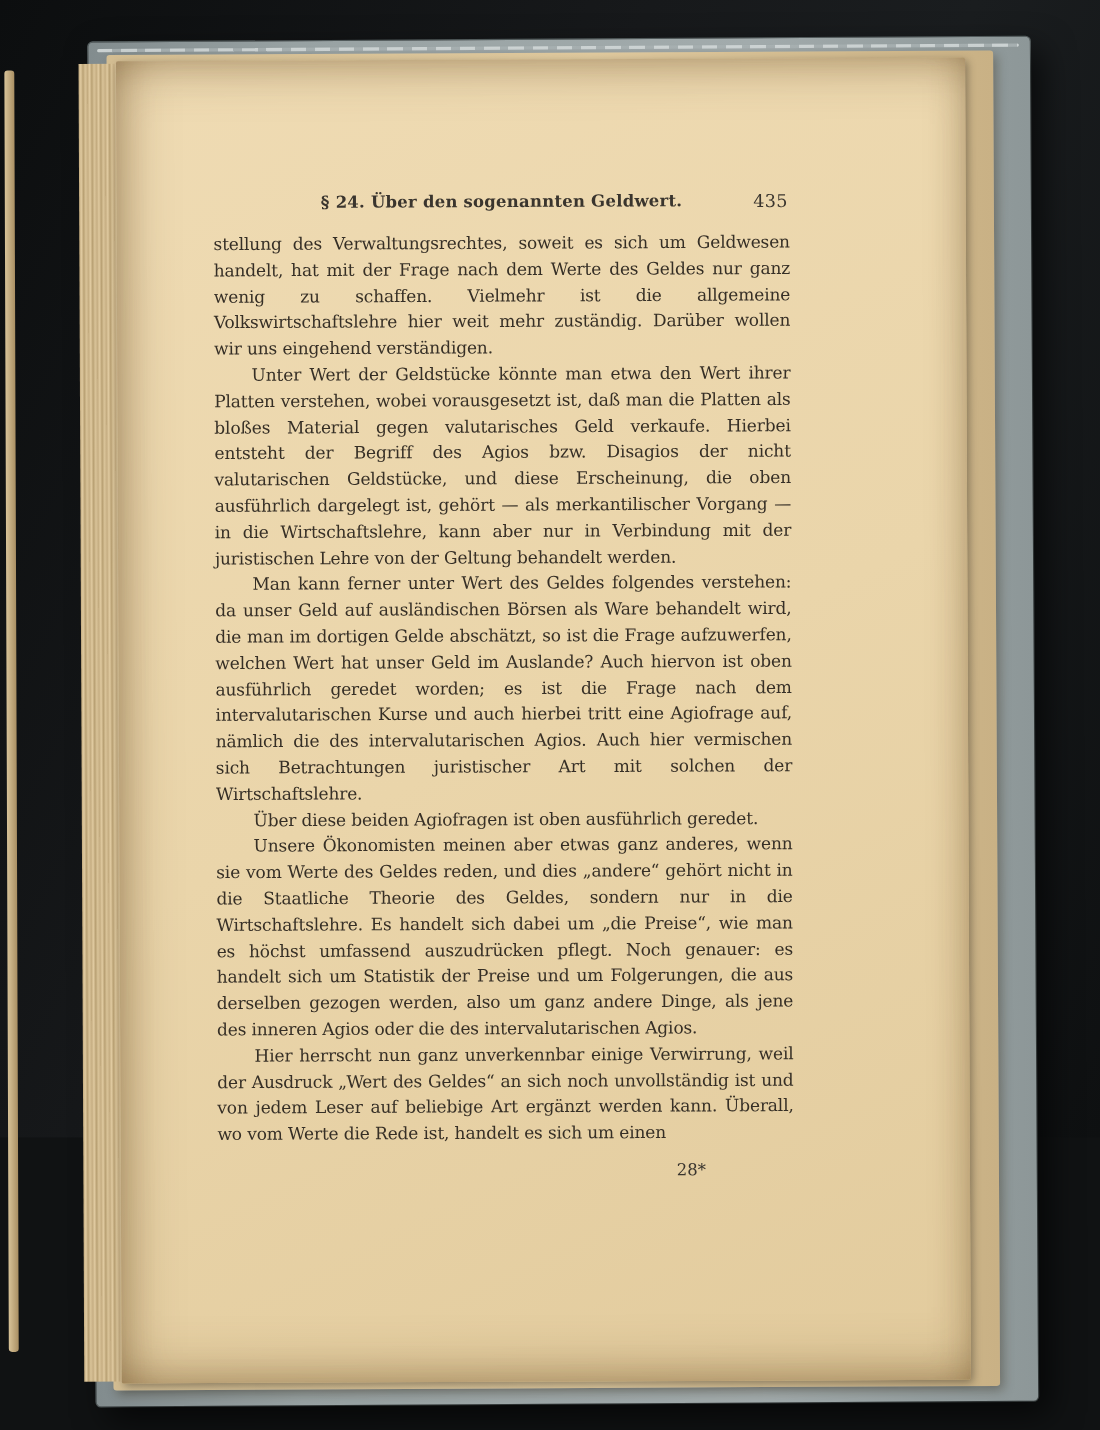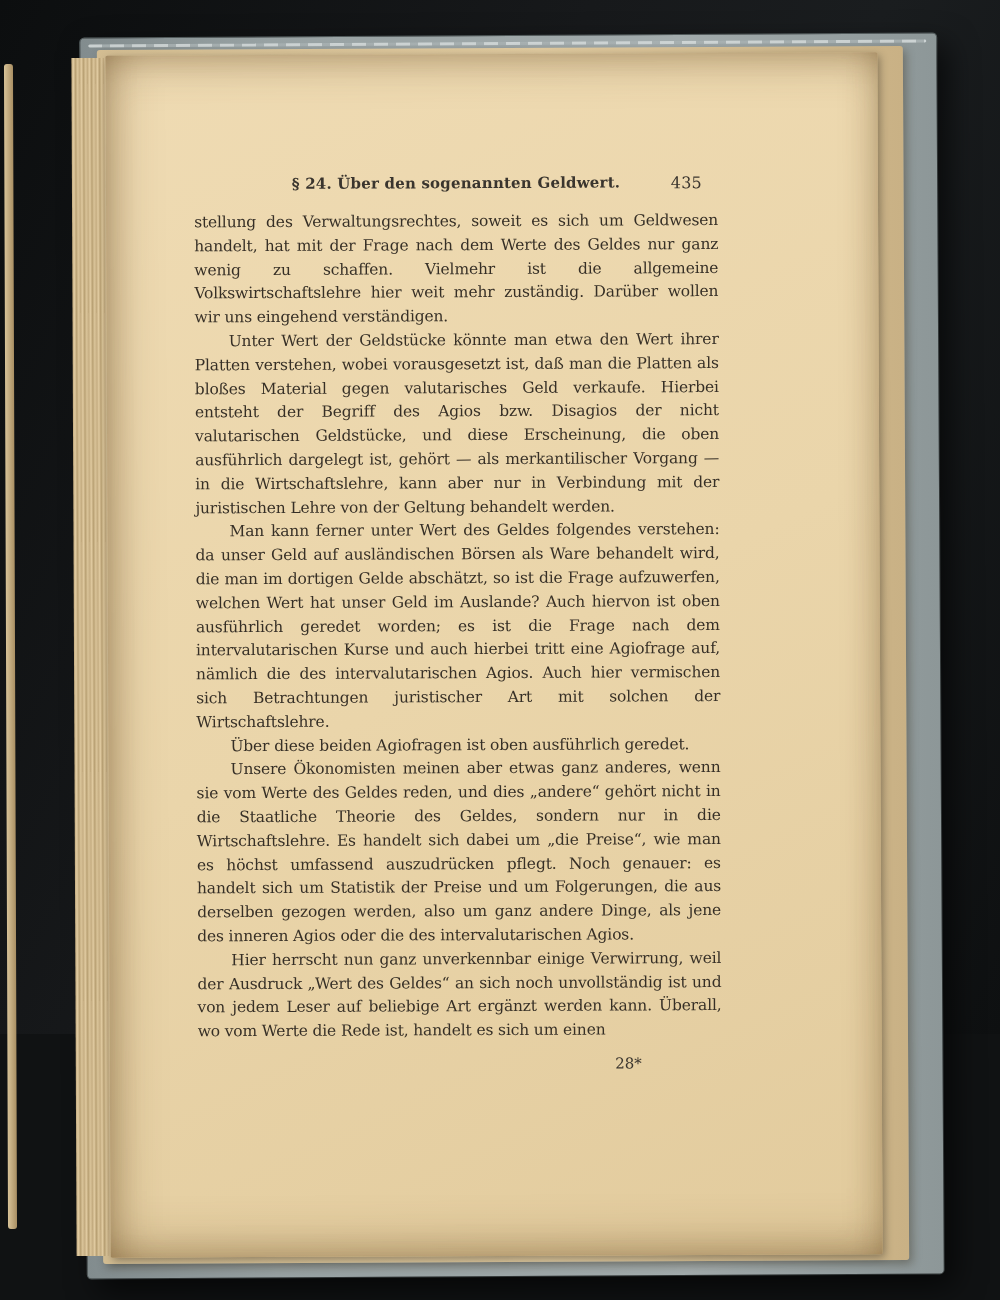--- a/index.html
+++ b/index.html
@@ -91,21 +91,21 @@
     letter-spacing: 0.2px;
   }
   .running-title {
     display: block;
     text-align: center;
     font-weight: bold;
     color: #3a352e;
   }
   .page-number {
     position: absolute;
-    right: 16px; top: 0;
+    right: 2px; top: 0;
     font-size: 16px;
     color: #3a352e;
   }
   .page-body p {
     margin: 0;
     font-size: 15.5px;
     line-height: 23.8px;
     text-align: justify;
     text-indent: 34px;
     letter-spacing: -0.15px;

